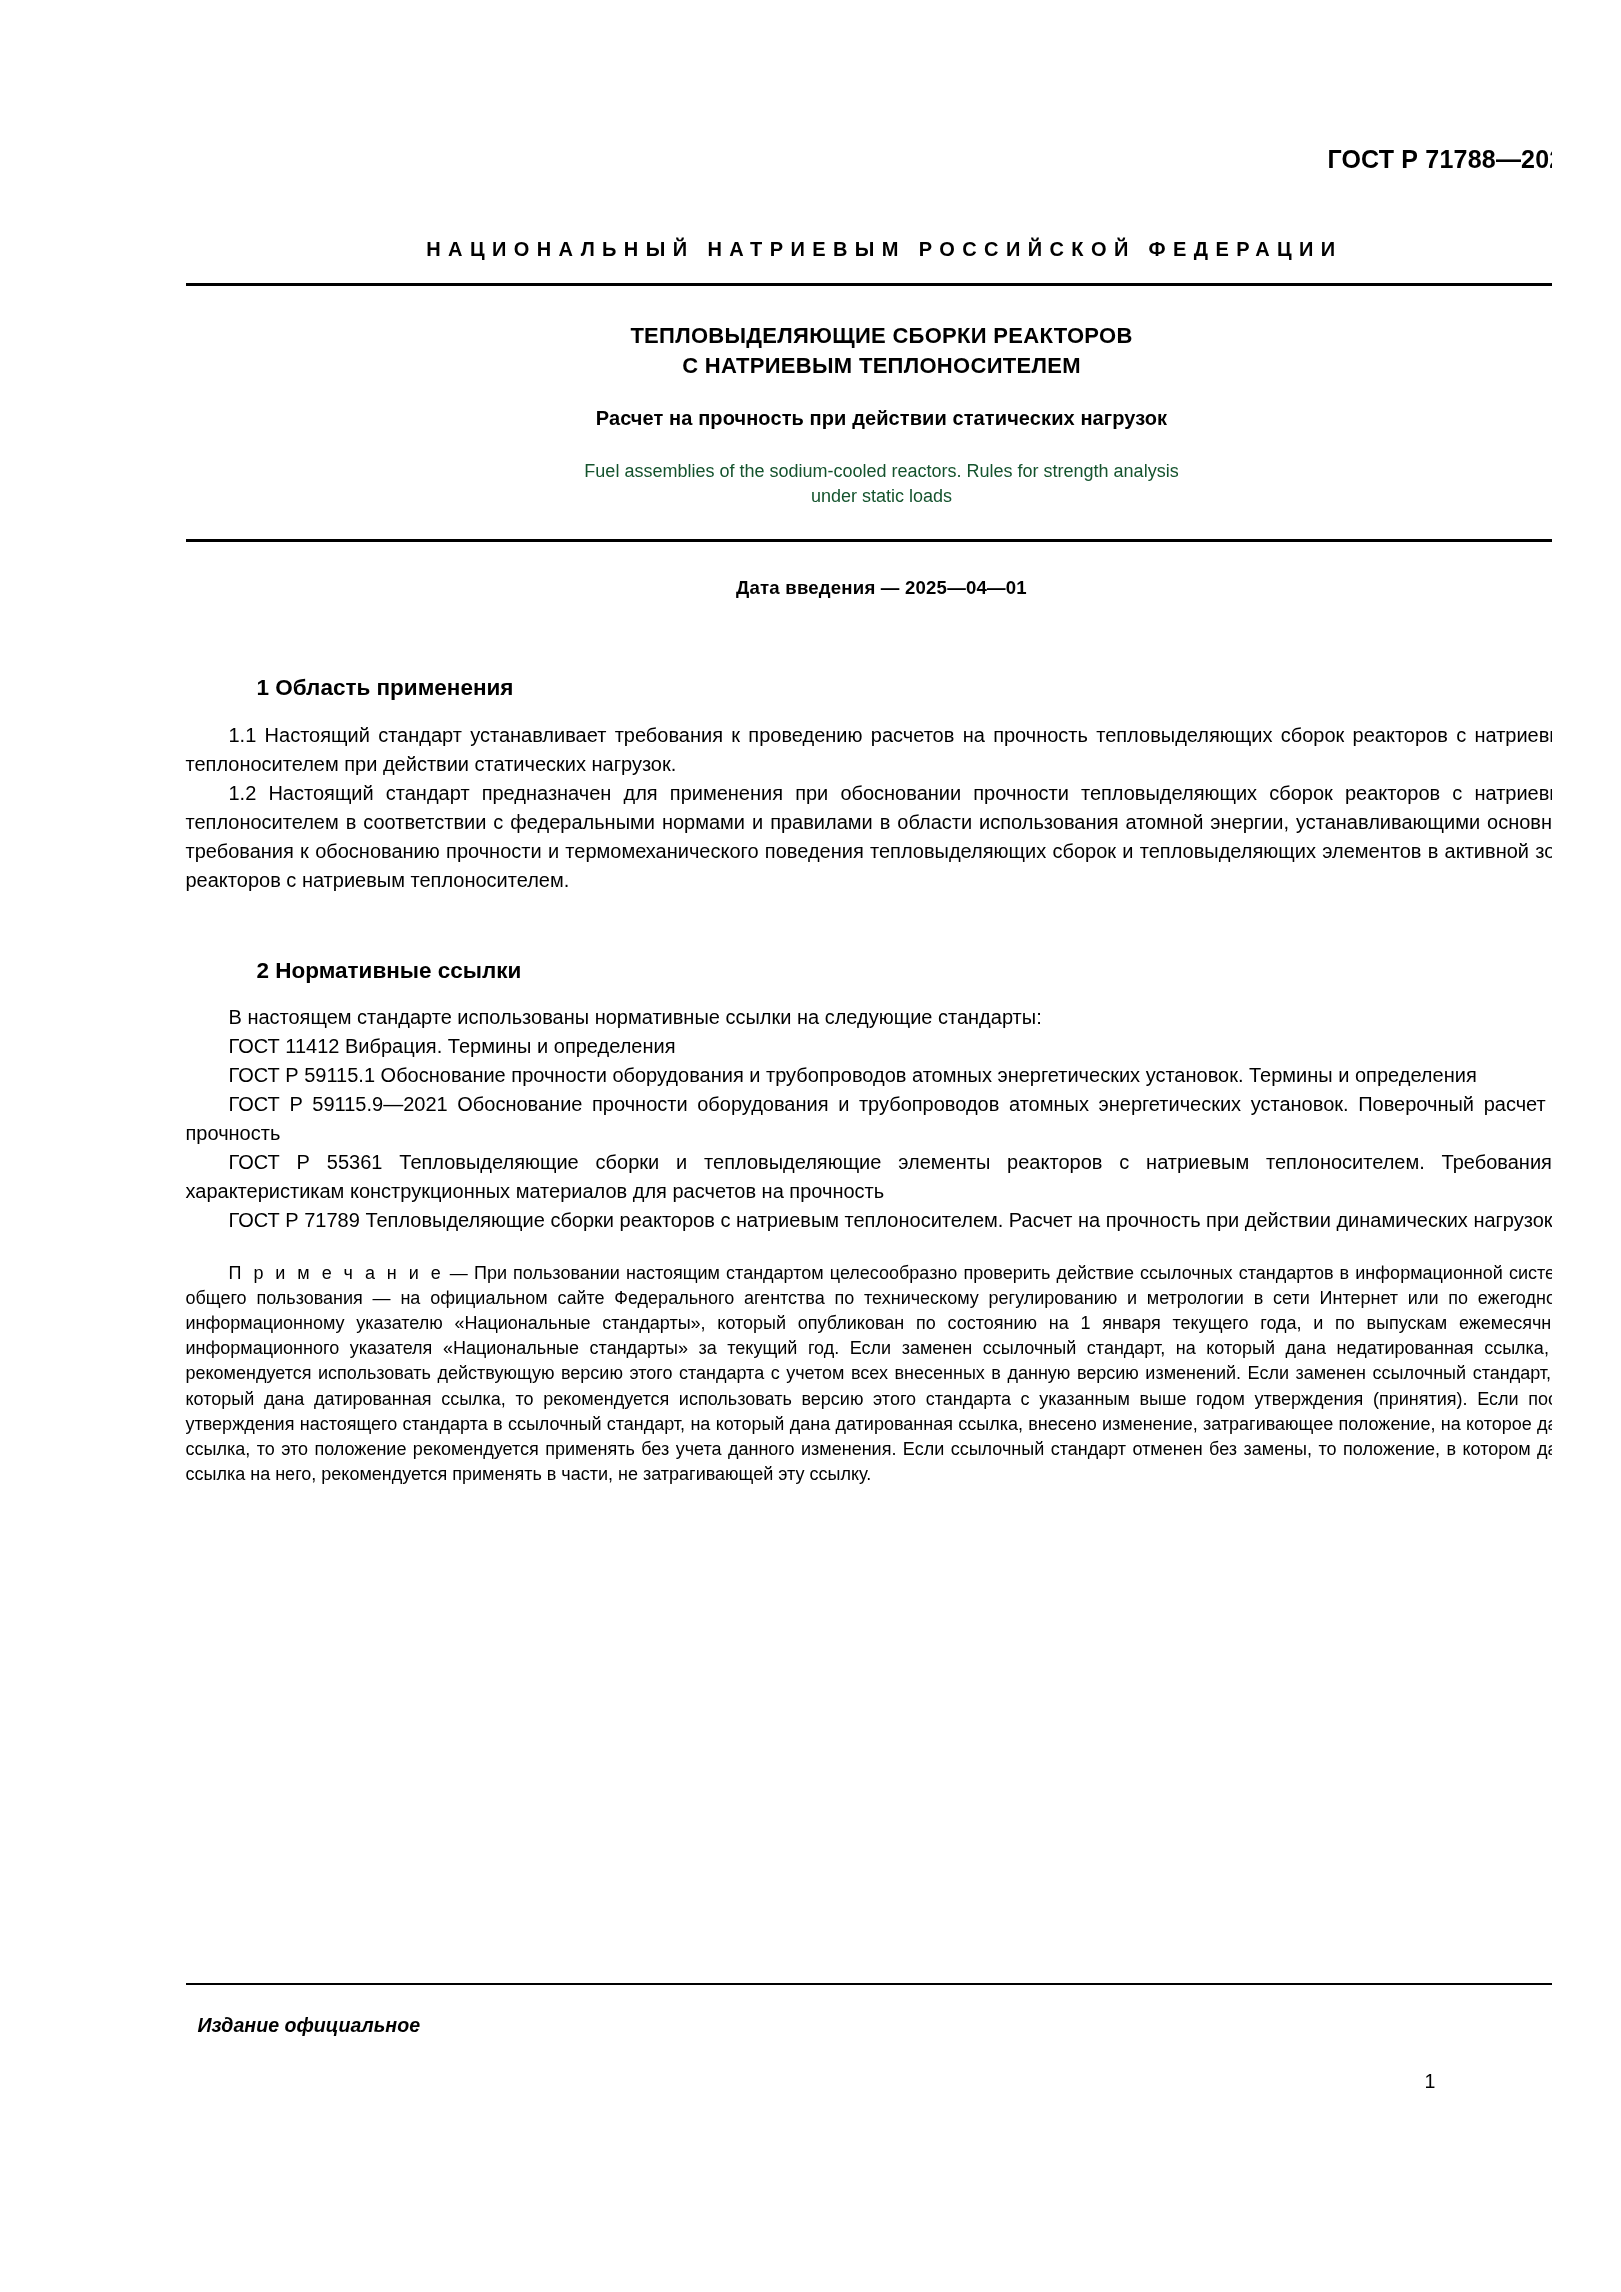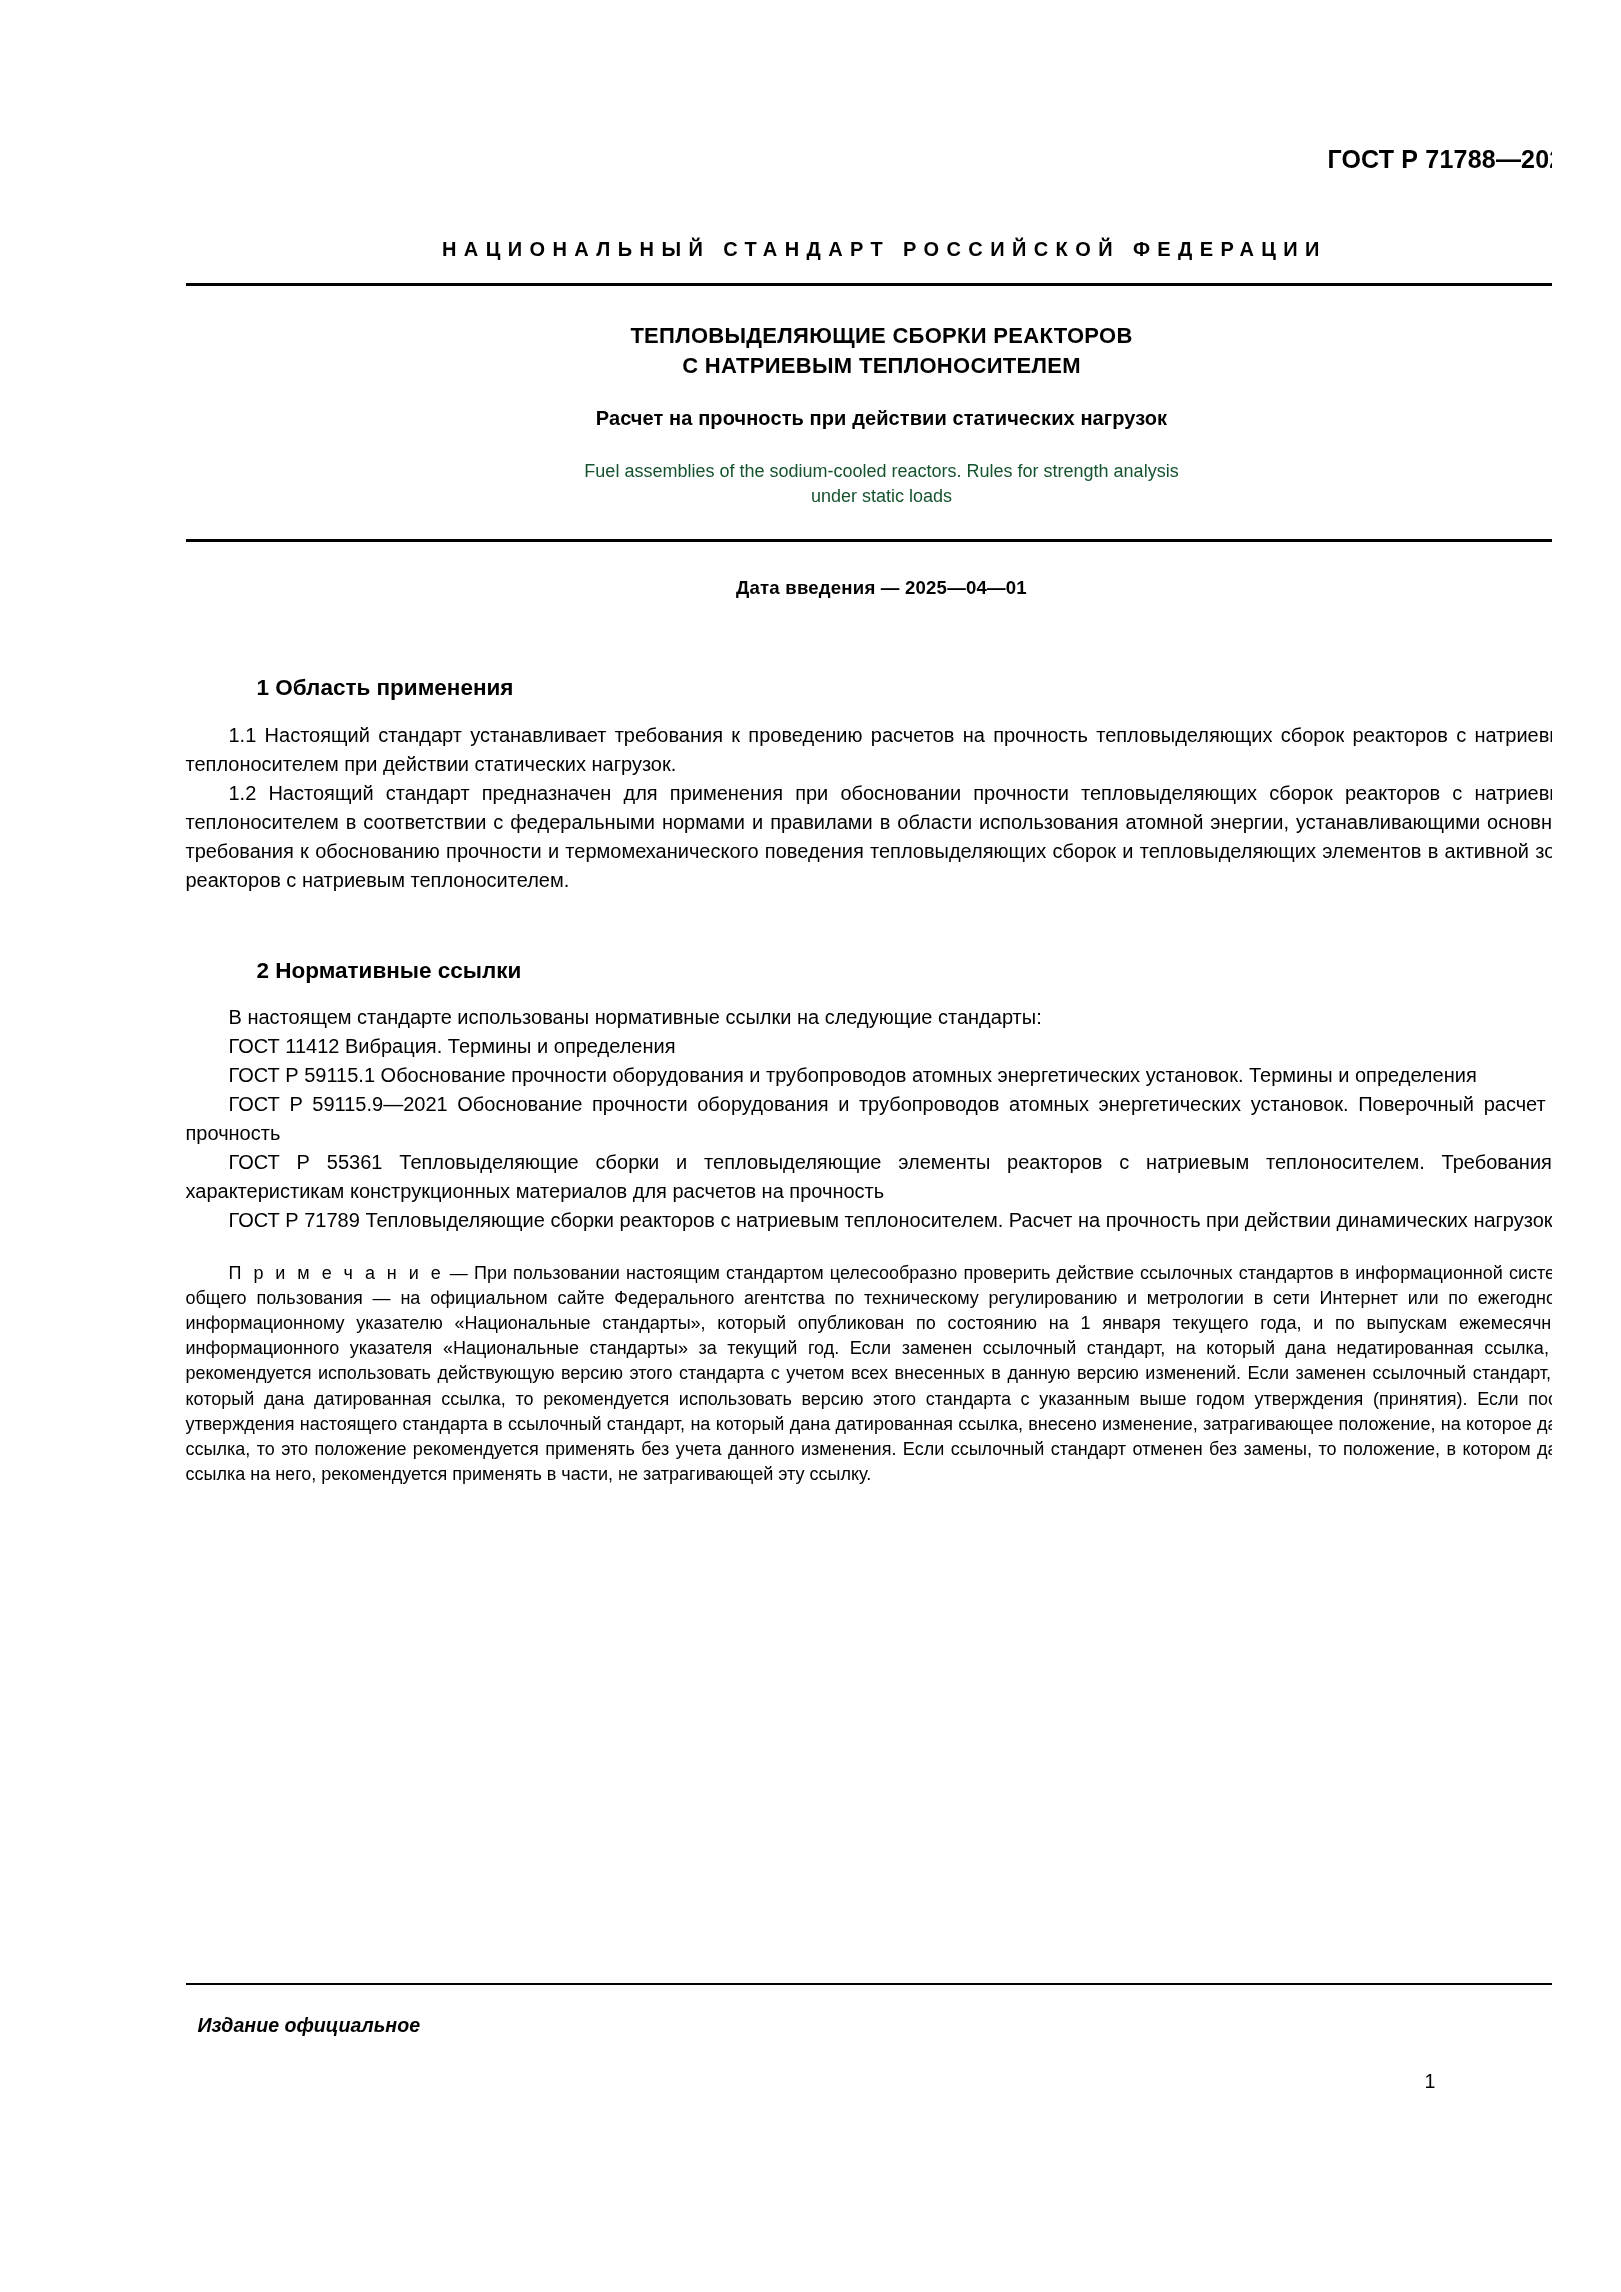--- a/index.html
+++ b/index.html
@@ -140,21 +140,21 @@
   }
 </style>
 </head>
 <body>
 
 <div class="page">
   <div class="content">
 
     <div class="doc-code">ГОСТ Р 71788—2024</div>
 
-    <div class="national-standard">НАЦИОНАЛЬНЫЙ СТАНДАРТ РОССИЙСКОЙ ФЕДЕРАЦИИ</div>
+    <div class="national-standard">НАЦИОНАЛЬНЫЙ НАТРИЕВЫМ РОССИЙСКОЙ ФЕДЕРАЦИИ</div>
 
     <div class="rule-thick"></div>
 
     <div class="title-block">
       <div class="title-main">
         <span>ТЕПЛОВЫДЕЛЯЮЩИЕ СБОРКИ РЕАКТОРОВ</span><br>
         <span>С НАТРИЕВЫМ ТЕПЛОНОСИТЕЛЕМ</span>
       </div>
       <div class="title-sub">Расчет на прочность при действии статических нагрузок</div>
       <div class="title-en">

